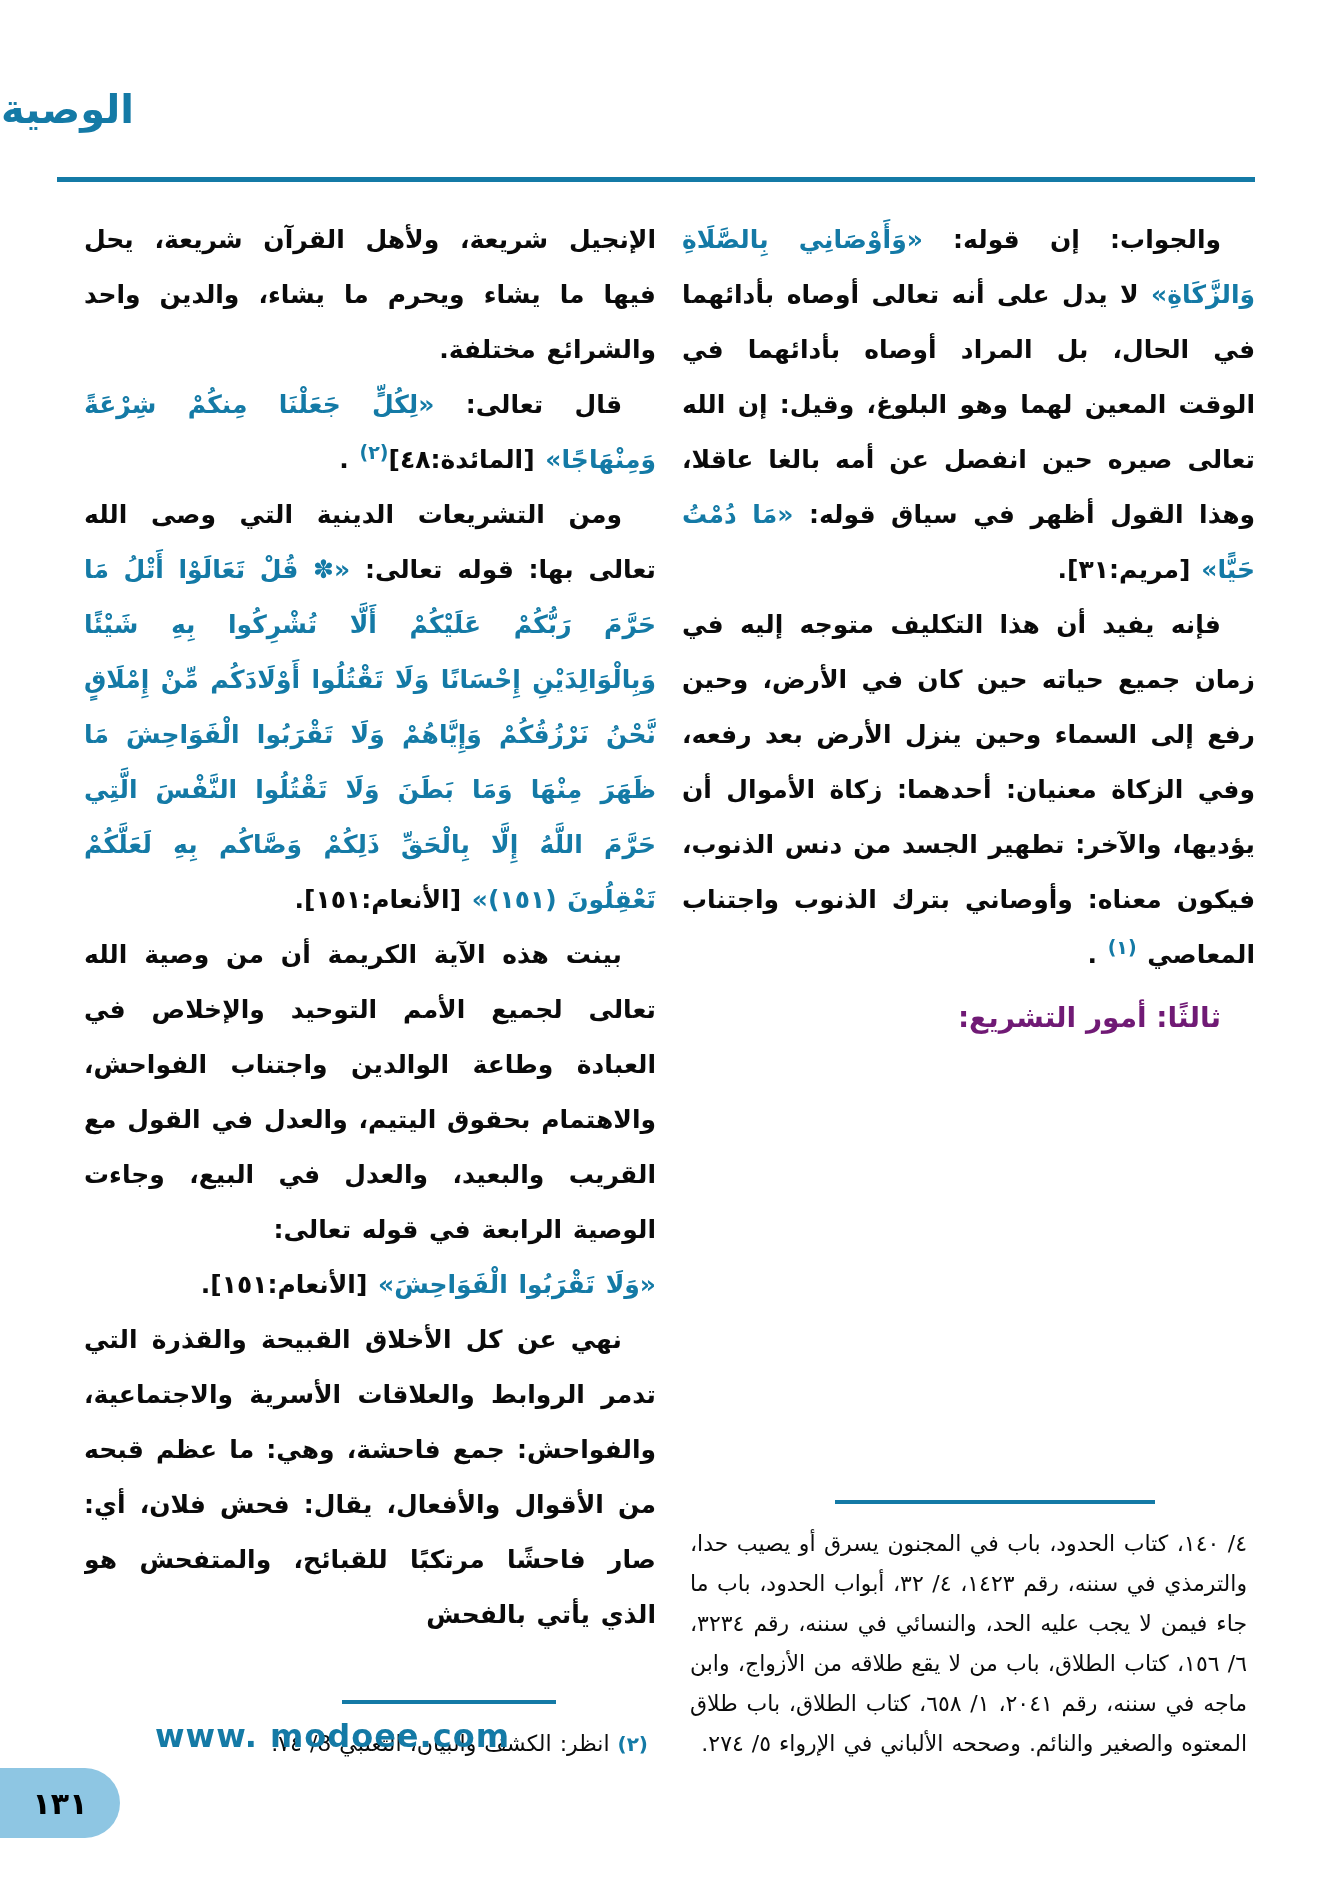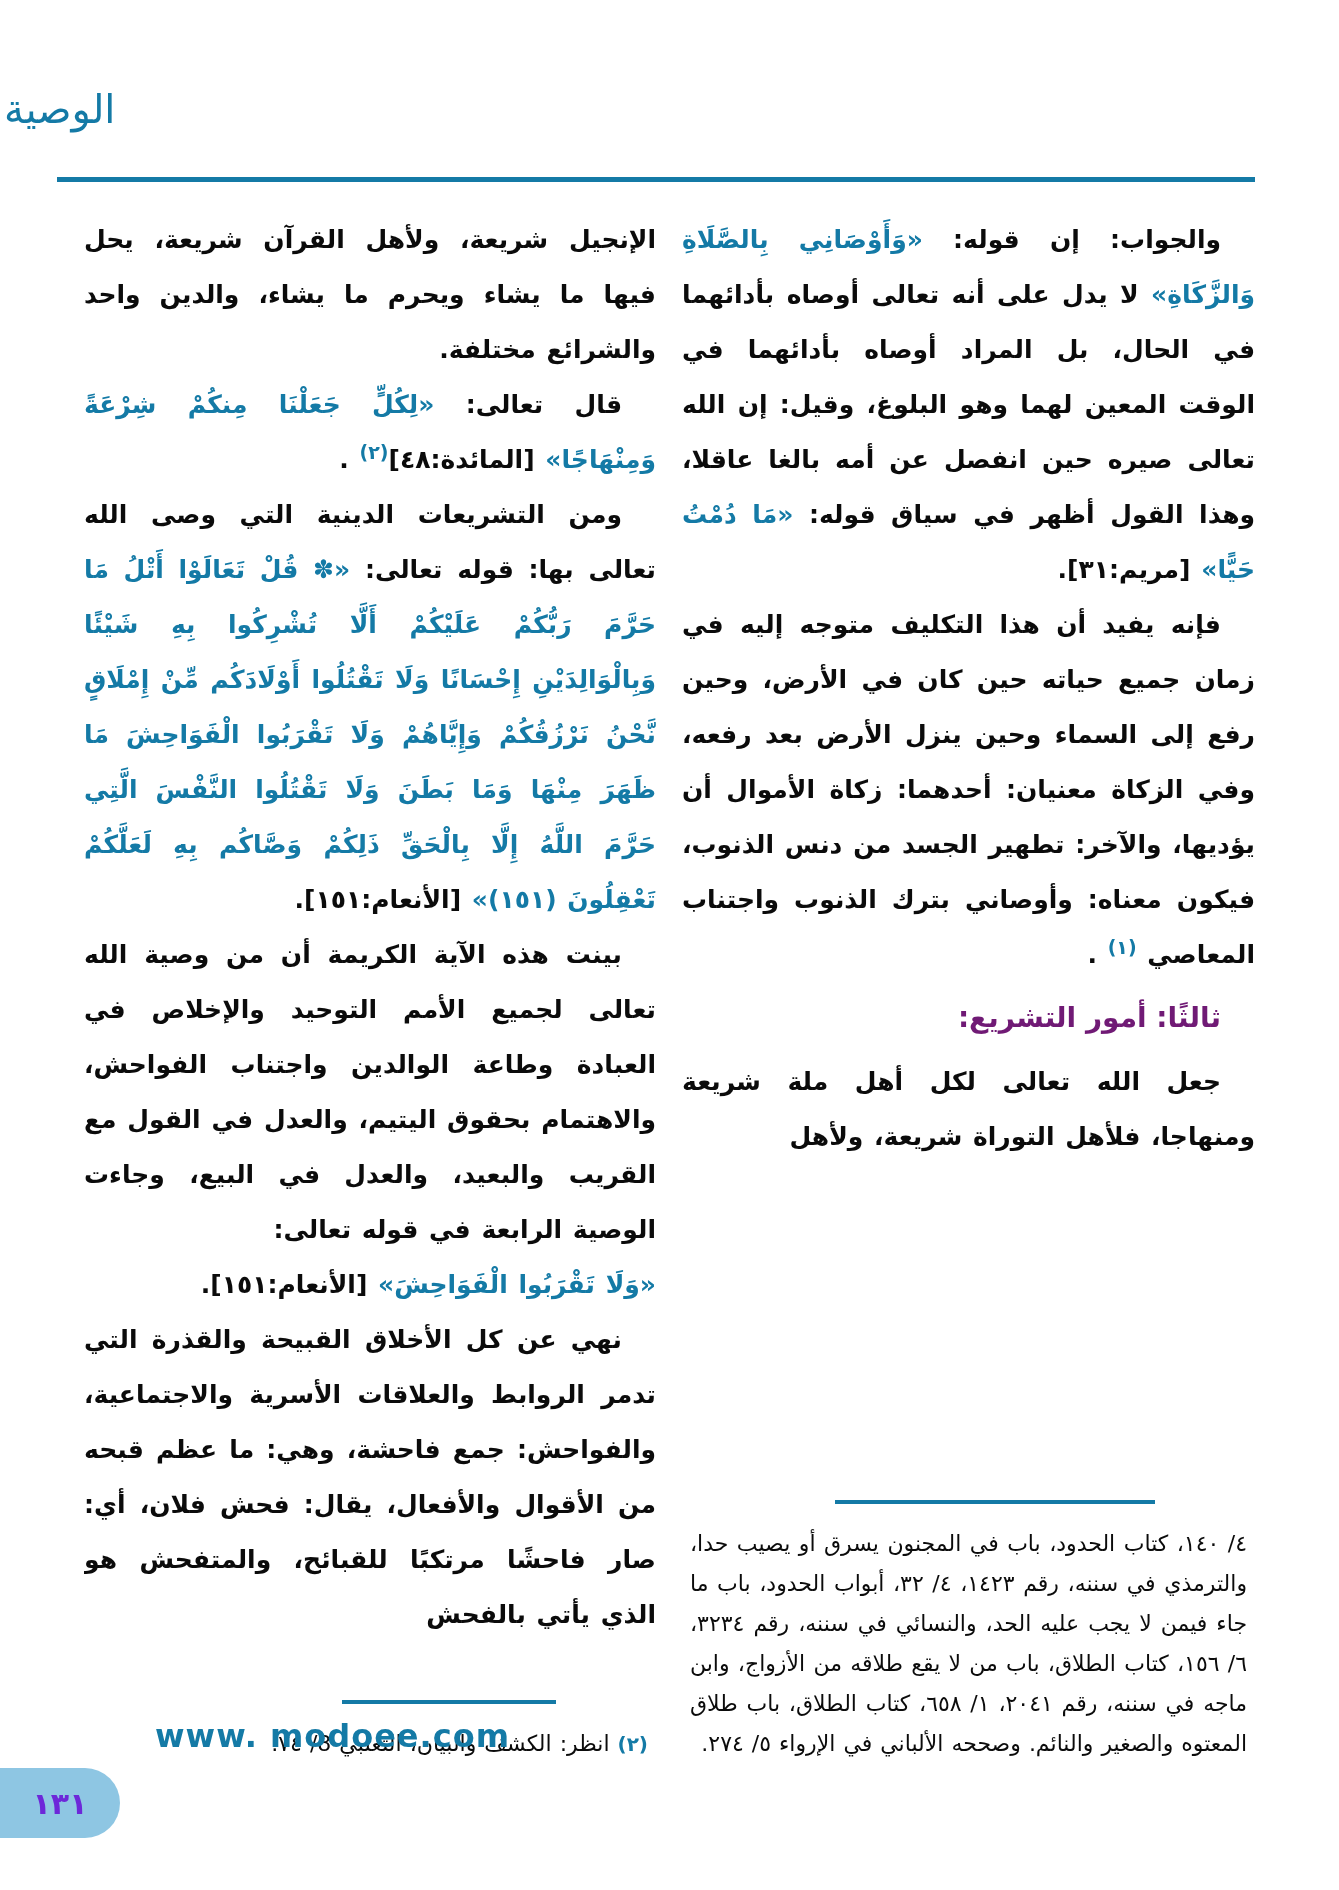--- a/index.html
+++ b/index.html
@@ -4,21 +4,21 @@
 <style>
   html,body{margin:0;padding:0;background:#e8e8e8;}
   .page{
     position:relative; width:1339px; height:1890px; background:#ffffff;
     overflow:hidden; margin:0 auto; direction:rtl;
     font-family:"DejaVu Sans", sans-serif;
   }
   
   .header-title{
     position:absolute; top:86px; right:1205px; left:auto; width:130px;
-    color:#147AA6; font-size:40px; font-weight:normal; text-align:left;
+    color:#147AA6; font-size:40px; font-weight:bold; text-align:left;
     white-space:nowrap; direction:rtl;
   }
   .header-rule{
     position:absolute; top:177px; left:57px; right:84px; height:5px;
     background:#147AA6;
   }
   
   .content{
     position:absolute; top:212px; right:84px; left:84px; height:1560px;
     display:flex; gap:26px; direction:rtl;
@@ -54,41 +54,40 @@
     text-align:justify; text-align-last:right; word-spacing:1px;
   }
   .fn.hang{padding-right:58px; text-indent:-58px;}
   .fn .seg-m{font-size:20px; vertical-align:baseline; line-height:inherit;}
   
   .page-badge{
     position:absolute; left:0; top:1768px; width:120px; height:70px;
     background:#8EC6E3; border-radius:0 35px 35px 0;
     display:flex; align-items:center; justify-content:center;
   }
-  .page-number{color:#6d28d9; font-size:30px; font-weight:bold; letter-spacing:4px;}
+  .page-number{color:#000000; font-size:30px; font-weight:bold; letter-spacing:4px;}
   .website{
     position:absolute; left:155px; top:1717px; color:#147AA6;
     font-size:32px; font-weight:bold; direction:ltr; letter-spacing:1px;
   }
 </style>
 </head>
 <body>
 
 <div class="page">
 
   <div class="header-title">الوصية</div>
 
   <div class="header-rule"></div>
 
   <div class="content">
     <div class="col col-right">
         <p class="para"><span class="seg-n">والجواب: إن قوله: </span><span class="seg-q">«وَأَوْصَانِي بِالصَّلَاةِ وَالزَّكَاةِ»</span><span class="seg-n"> لا يدل على أنه تعالى أوصاه بأدائهما في الحال، بل المراد أوصاه بأدائهما في الوقت المعين لهما وهو البلوغ، وقيل: إن الله تعالى صيره حين انفصل عن أمه بالغا عاقلا، وهذا القول أظهر في سياق قوله: </span><span class="seg-q">«مَا دُمْتُ حَيًّا»</span><span class="seg-n"> [مريم:٣١].</span></p>
         <p class="para"><span class="seg-n">فإنه يفيد أن هذا التكليف متوجه إليه في زمان جميع حياته حين كان في الأرض، وحين رفع إلى السماء وحين ينزل الأرض بعد رفعه، وفي الزكاة معنيان: أحدهما: زكاة الأموال أن يؤديها، والآخر: تطهير الجسد من دنس الذنوب، فيكون معناه: وأوصاني بترك الذنوب واجتناب المعاصي </span><span class="seg-m">(١)</span><span class="seg-n"> .</span></p>
         <div class="heading">ثالثًا: أمور التشريع:</div>
-        <p class="para"><span class="seg-n">جعل الله تعالى لكل أهل ملة شريعة ومنهاجا، فلأهل التوراة شريعة، ولأهل</span></p>
         <div class="fn-sep"></div>
         <p class="fn"><span class="seg-n">٤/ ١٤٠، كتاب الحدود، باب في المجنون يسرق أو يصيب حدا، والترمذي في سننه، رقم ١٤٢٣، ٤/ ٣٢، أبواب الحدود، باب ما جاء فيمن لا يجب عليه الحد، والنسائي في سننه، رقم ٣٢٣٤، ٦/ ١٥٦، كتاب الطلاق، باب من لا يقع طلاقه من الأزواج، وابن ماجه في سننه، رقم ٢٠٤١، ١/ ٦٥٨، كتاب الطلاق، باب طلاق المعتوه والصغير والنائم. وصححه الألباني في الإرواء ٥/ ٢٧٤.</span></p>
       </div>
     <div class="col col-left">
         <p class="para noindent"><span class="seg-n">الإنجيل شريعة، ولأهل القرآن شريعة، يحل فيها ما يشاء ويحرم ما يشاء، والدين واحد والشرائع مختلفة.</span></p>
         <p class="para"><span class="seg-n">قال تعالى: </span><span class="seg-q">«لِكُلٍّ جَعَلْنَا مِنكُمْ شِرْعَةً وَمِنْهَاجًا»</span><span class="seg-n"> [المائدة:٤٨]</span><span class="seg-m">(٢)</span><span class="seg-n"> .</span></p>
         <p class="para"><span class="seg-n">ومن التشريعات الدينية التي وصى الله تعالى بها: قوله تعالى: </span><span class="seg-q">«✽ قُلْ تَعَالَوْا أَتْلُ مَا حَرَّمَ رَبُّكُمْ عَلَيْكُمْ أَلَّا تُشْرِكُوا بِهِ شَيْئًا وَبِالْوَالِدَيْنِ إِحْسَانًا وَلَا تَقْتُلُوا أَوْلَادَكُم مِّنْ إِمْلَاقٍ نَّحْنُ نَرْزُقُكُمْ وَإِيَّاهُمْ وَلَا تَقْرَبُوا الْفَوَاحِشَ مَا ظَهَرَ مِنْهَا وَمَا بَطَنَ وَلَا تَقْتُلُوا النَّفْسَ الَّتِي حَرَّمَ اللَّهُ إِلَّا بِالْحَقِّ ذَلِكُمْ وَصَّاكُم بِهِ لَعَلَّكُمْ تَعْقِلُونَ (١٥١)»</span><span class="seg-n"> [الأنعام:١٥١].</span></p>
         <p class="para"><span class="seg-n">بينت هذه الآية الكريمة أن من وصية الله تعالى لجميع الأمم التوحيد والإخلاص في العبادة وطاعة الوالدين واجتناب الفواحش، والاهتمام بحقوق اليتيم، والعدل في القول مع القريب والبعيد، والعدل في البيع، وجاءت الوصية الرابعة في قوله تعالى:</span></p>
         <p class="para noindent"><span class="seg-q">«وَلَا تَقْرَبُوا الْفَوَاحِشَ»</span><span class="seg-n"> [الأنعام:١٥١].</span></p>
         <p class="para"><span class="seg-n">نهي عن كل الأخلاق القبيحة والقذرة التي تدمر الروابط والعلاقات الأسرية والاجتماعية، والفواحش: جمع فاحشة، وهي: ما عظم قبحه من الأقوال والأفعال، يقال: فحش فلان، أي: صار فاحشًا مرتكبًا للقبائح، والمتفحش هو الذي يأتي بالفحش</span></p>

